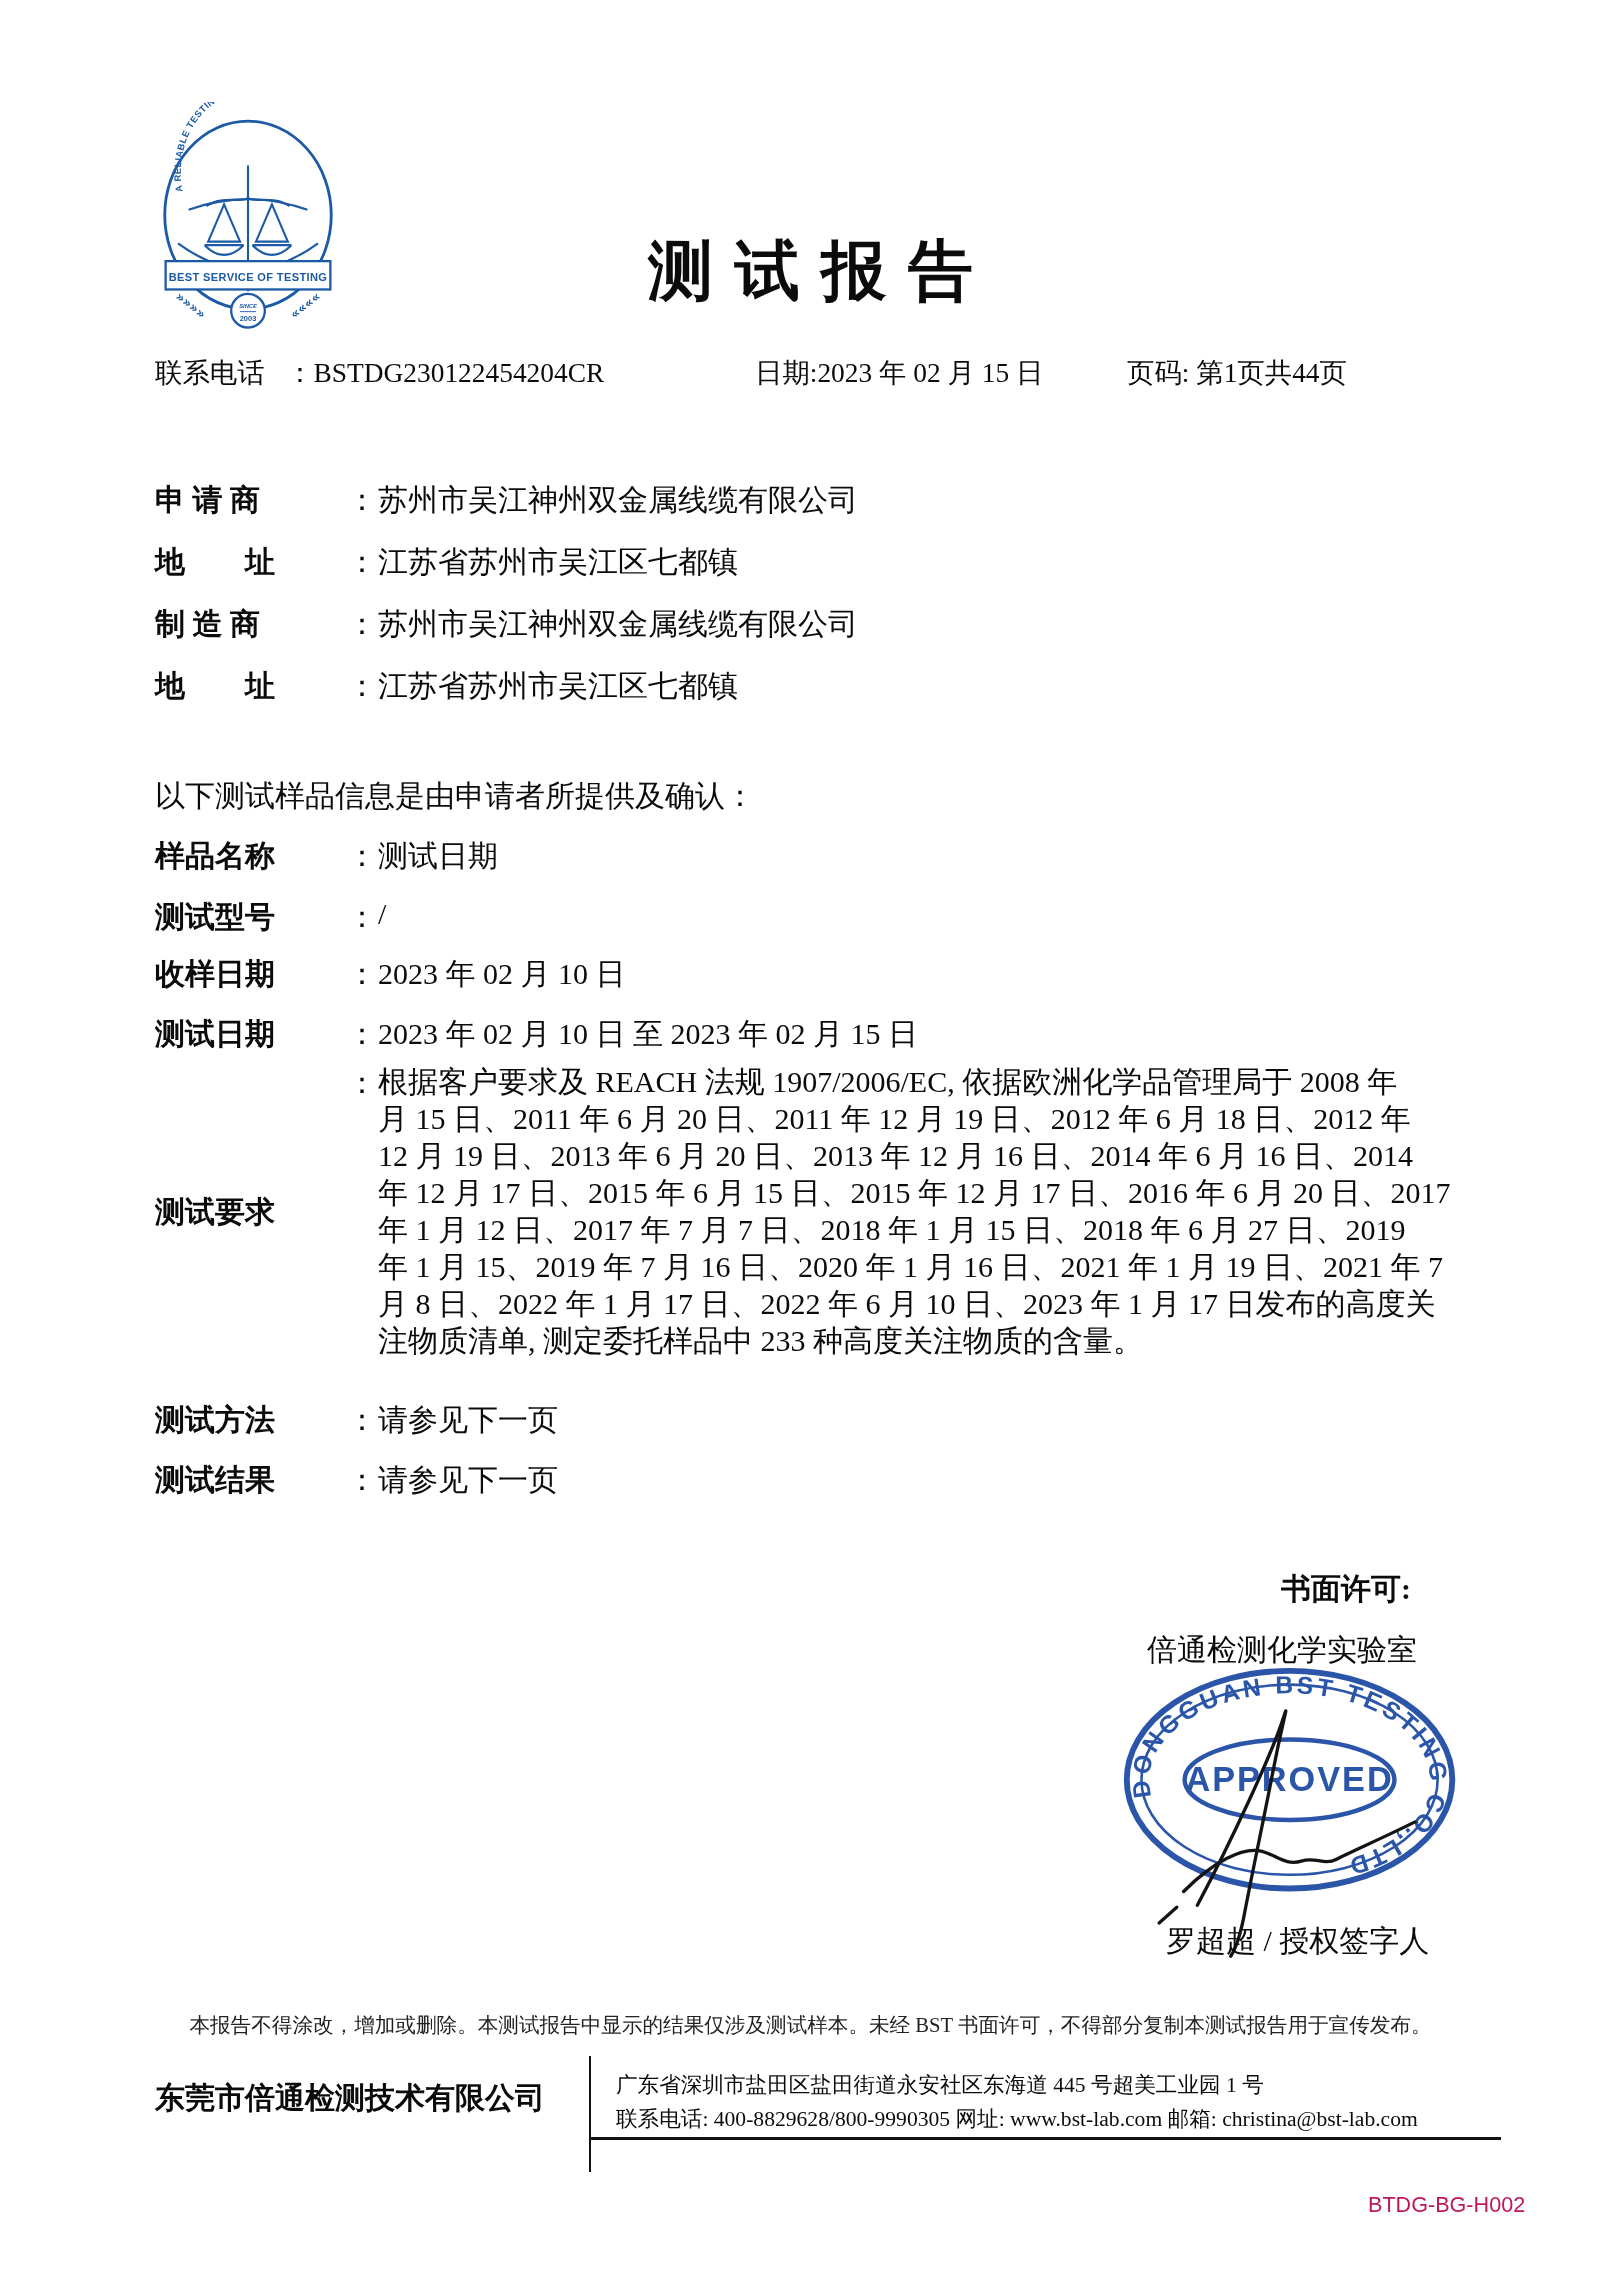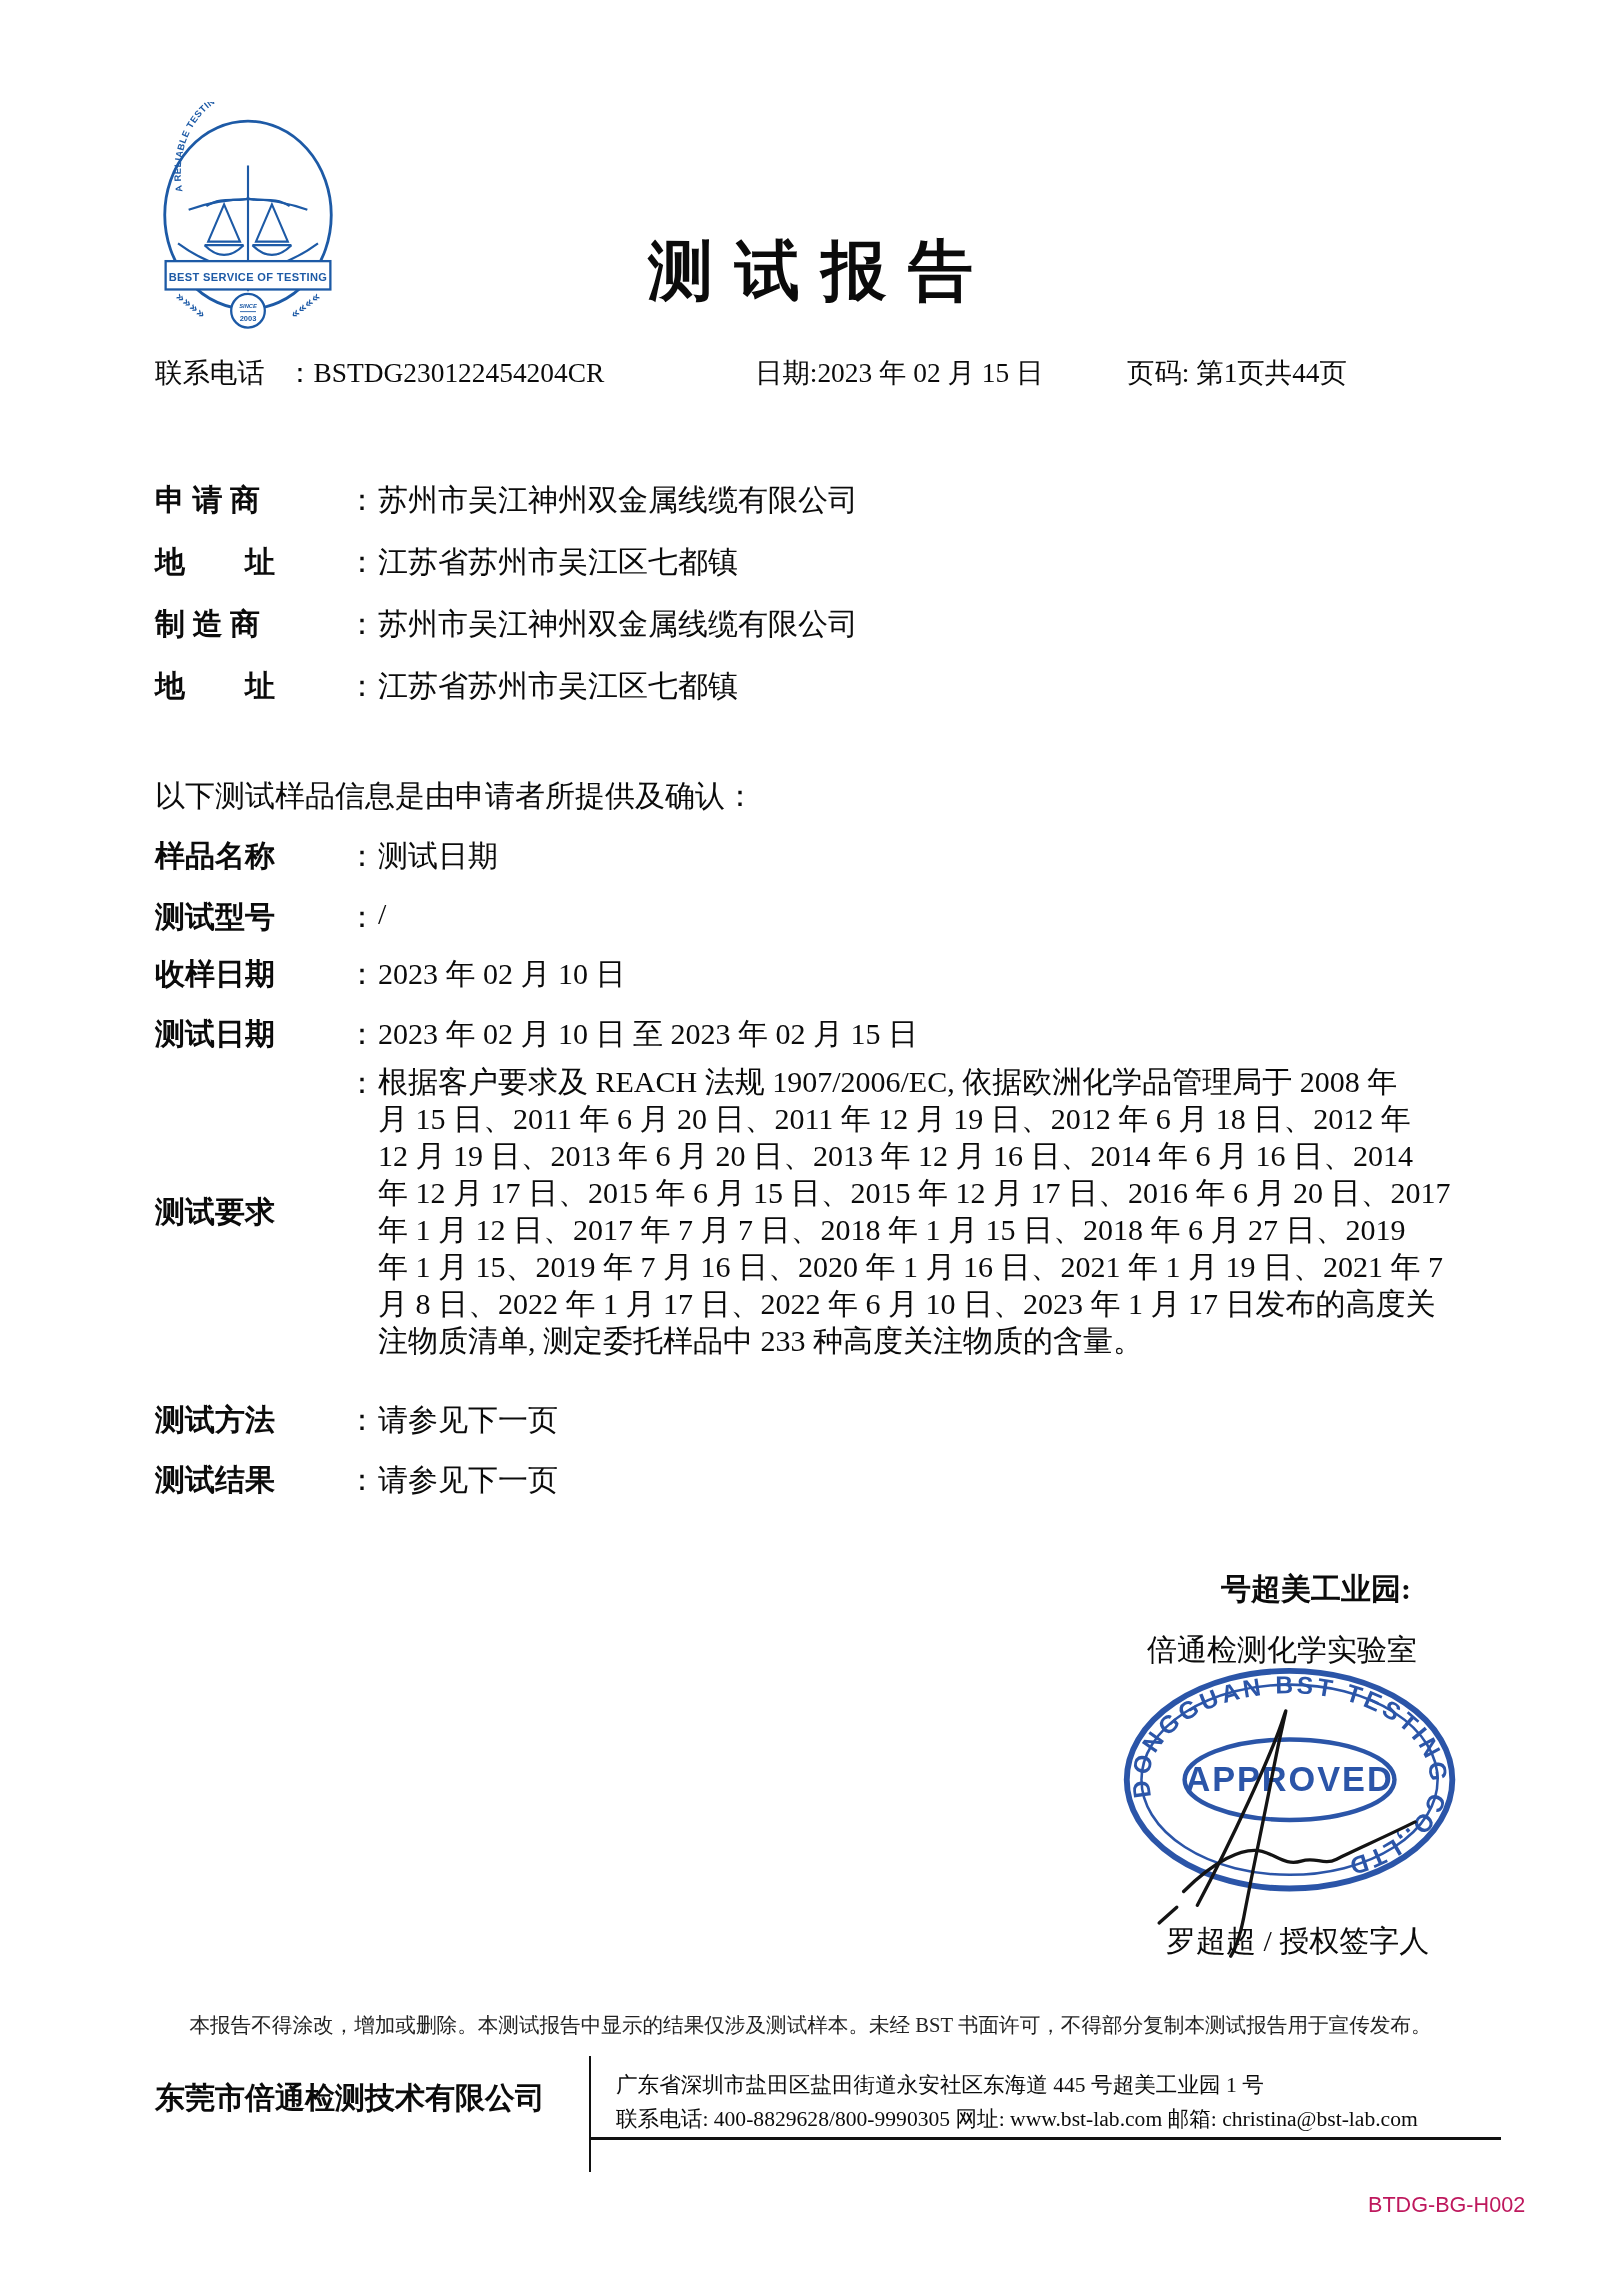--- a/index.html
+++ b/index.html
@@ -144,21 +144,21 @@
     <div>注物质清单, 测定委托样品中 233 种高度关注物质的含量。</div>
   </div>
 
   <div class="abs info-row" style="top:1400px;">
     <span class="info-label">测试方法</span><span class="info-colon">：</span><span class="info-value">请参见下一页</span>
   </div>
   <div class="abs info-row" style="top:1460px;">
     <span class="info-label">测试结果</span><span class="info-colon">：</span><span class="info-value">请参见下一页</span>
   </div>
 
-  <div class="abs auth-heading">号超美工业园:</div>
+  <div class="abs auth-heading">书面许可:</div>
   <div class="abs lab-name">倍通检测化学实验室</div>
 
   <svg class="abs" style="left:1115px;top:1664px;" width="353" height="304" viewBox="0 0 360 310">
     <g stroke="#2b55a8" fill="none">
       <ellipse cx="178" cy="118" rx="166" ry="111" stroke-width="6"></ellipse>
       <ellipse cx="178" cy="118" rx="151" ry="97" stroke-width="2.6"></ellipse>
       <ellipse cx="178" cy="118" rx="107" ry="41" stroke-width="4.5"></ellipse>
     </g>
     <path id="stampArcTop" d="M 40,141 A 143,88 0 1 1 316,141" fill="none" stroke="none"></path>
     <path id="stampArcRight" d="M 322,126 A 143,88 0 0 1 213,204" fill="none" stroke="none"></path>

